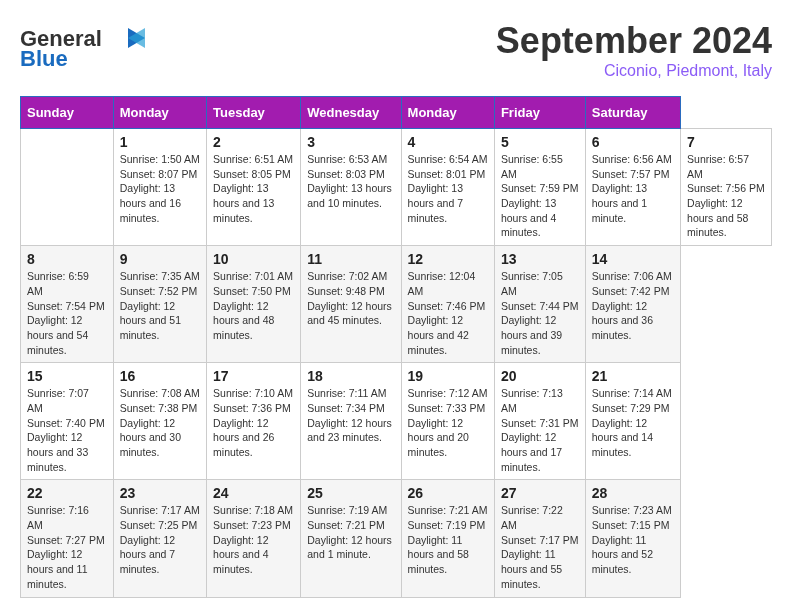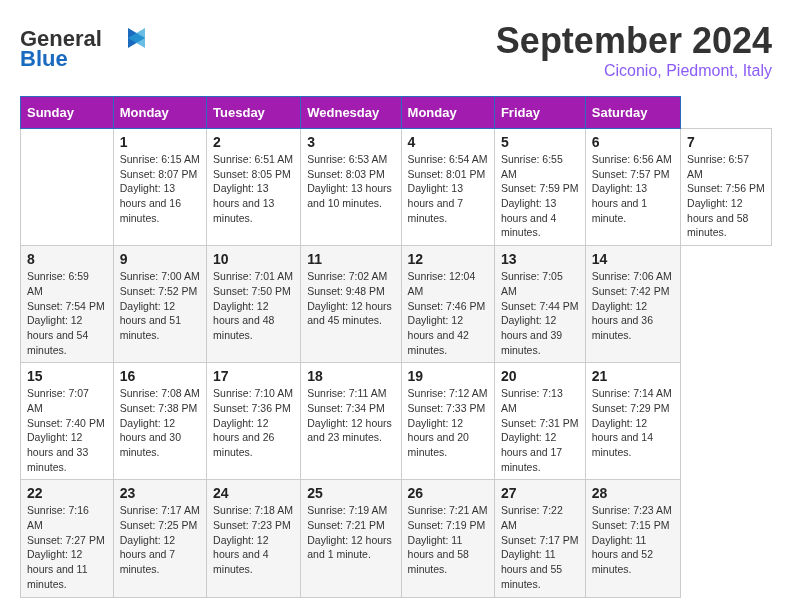--- a/index.html
+++ b/index.html
@@ -104,21 +104,21 @@
         <th>Friday</th>
         <th>Saturday</th>
       </tr>
   </thead>
   <tbody id="calendar-body">
   <tr>
         <td class="empty-cell"></td>
         <td>
         <span class="day-num">1</span>
         <div class="day-info">
-          <span>Sunrise: 6:15 AM</span><br>
+          <span>Sunrise: 1:50 AM</span><br>
           <span>Sunset: 8:07 PM</span><br>
           <span>Daylight: 13 hours and 16 minutes.</span>
         </div>
       </td>
         <td>
         <span class="day-num">2</span>
         <div class="day-info">
           <span>Sunrise: 6:51 AM</span><br>
           <span>Sunset: 8:05 PM</span><br>
           <span>Daylight: 13 hours and 13 minutes.</span>
@@ -170,21 +170,21 @@
         <span class="day-num">8</span>
         <div class="day-info">
           <span>Sunrise: 6:59 AM</span><br>
           <span>Sunset: 7:54 PM</span><br>
           <span>Daylight: 12 hours and 54 minutes.</span>
         </div>
       </td>
         <td>
         <span class="day-num">9</span>
         <div class="day-info">
-          <span>Sunrise: 7:00 AM</span><br>
+          <span>Sunrise: 7:35 AM</span><br>
           <span>Sunset: 7:52 PM</span><br>
           <span>Daylight: 12 hours and 51 minutes.</span>
         </div>
       </td>
         <td>
         <span class="day-num">10</span>
         <div class="day-info">
           <span>Sunrise: 7:01 AM</span><br>
           <span>Sunset: 7:50 PM</span><br>
           <span>Daylight: 12 hours and 48 minutes.</span>

